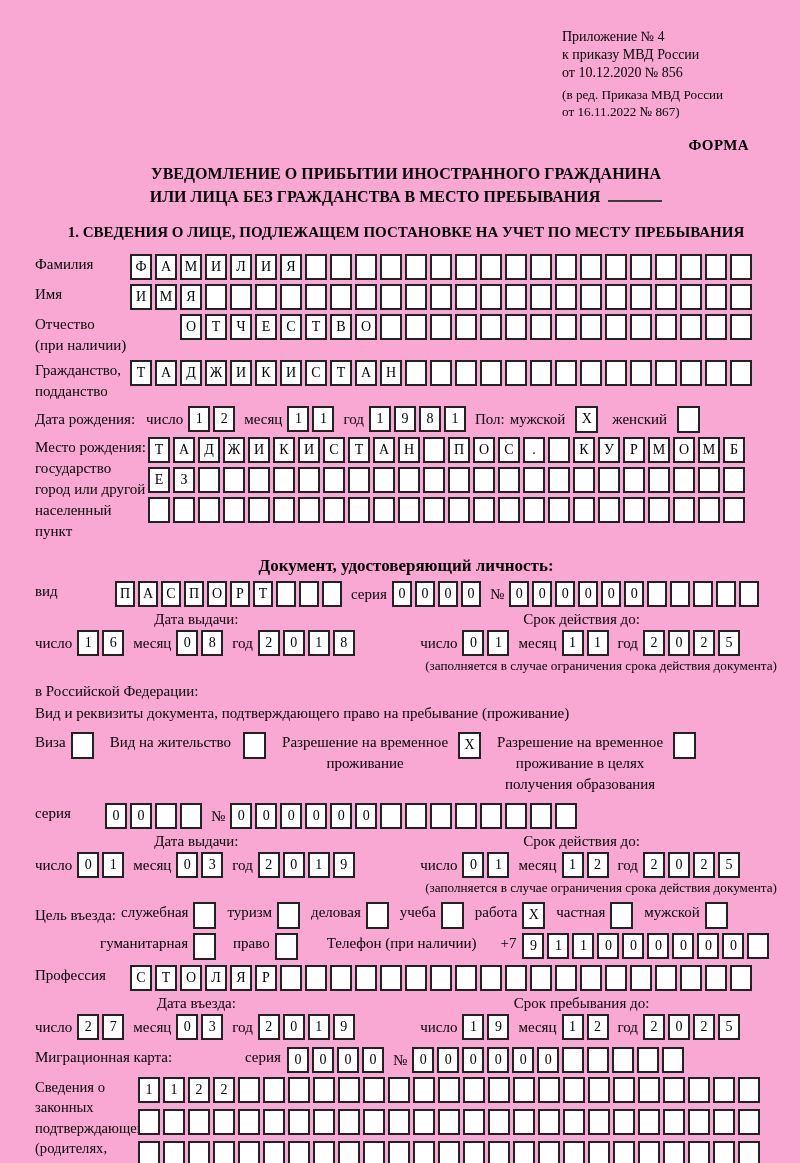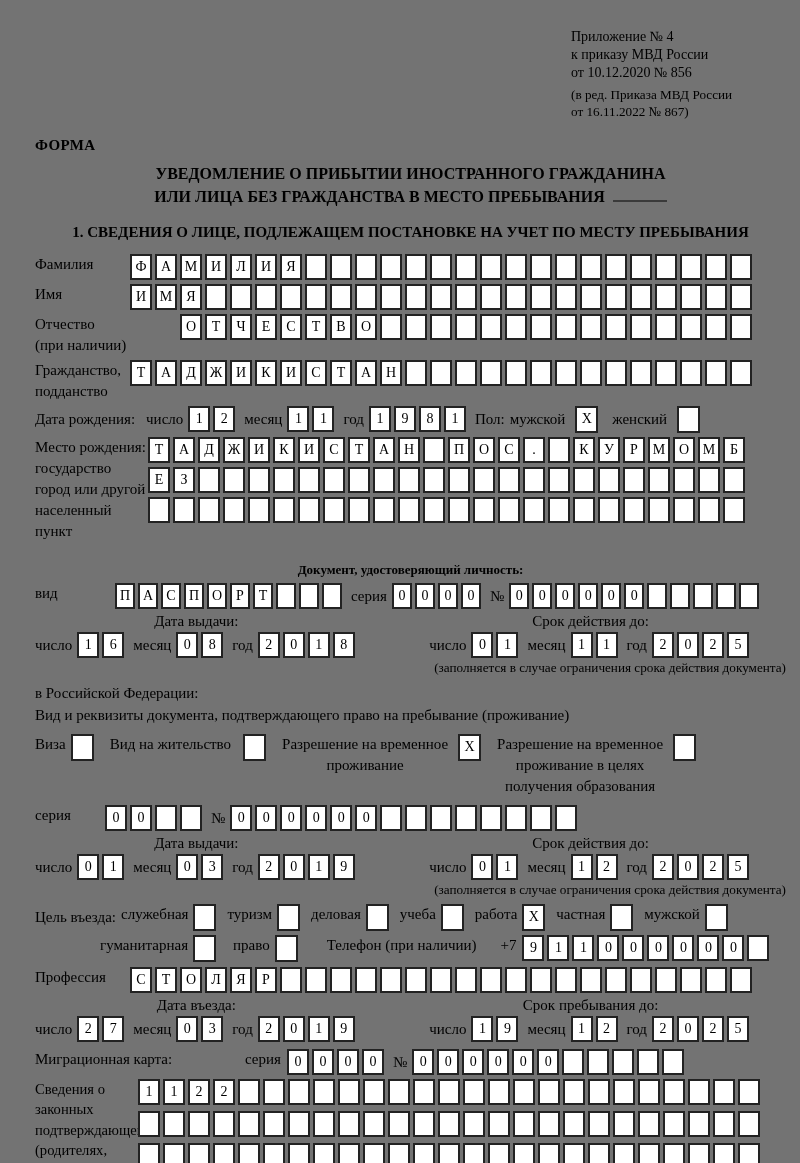--- a/index.html
+++ b/index.html
@@ -1,43 +1,43 @@
 <!DOCTYPE html>
 <html><head>
 <meta charset="utf-8">
 <style>
   html,body{margin:0;padding:0;background:#888;}
   .page{
-    width:800px;height:1163px;box-sizing:border-box;background:#737373;color:#000;
+    width:800px;height:1163px;box-sizing:border-box;background:#f9a8d4;color:#000;
     font-family:"Liberation Serif","DejaVu Serif",serif;font-size:15px;
-    padding:28px 14px 8px 35px;overflow:hidden;position:relative;margin:0 auto;
+    padding:28px 23px 8px 35px;overflow:hidden;position:relative;margin:0 auto;
   }
   .annex{margin-left:auto;width:215px;font-size:14px;line-height:1.28;}
   .annex .sub{font-size:13.2px;margin-top:5px;}
-  .forma{font-weight:bold;font-size:15px;margin:16px 28px 8px 0;letter-spacing:.4px;}
+  .forma{text-align:right;font-weight:bold;font-size:15px;margin:16px 28px 8px 0;letter-spacing:.4px;}
   .title{text-align:center;font-weight:bold;font-size:16px;line-height:1.45;margin-top:2px;}
   .uline{display:inline-block;width:54px;border-bottom:2px solid #3a3a3a;height:3px;margin-left:8px;}
   .sec{font-weight:bold;text-align:center;font-size:15px;margin:16px 0 13px;}
   .row{display:flex;align-items:flex-start;margin-bottom:4px;flex-wrap:nowrap;}
   .lbl{line-height:20px;flex-shrink:0;}
   .w95{width:95px;} .w80{width:80px;} .w113{width:113px;} .w140{width:145px;} .w170{width:170px;}
   .cells{display:flex;flex-wrap:nowrap;flex-shrink:0;}
   .cell{
     width:18px;height:22px;border:2px solid #222;margin-right:3px;
     display:inline-flex;align-items:center;justify-content:center;
     font-size:14px;flex-shrink:0;background:#fff;
   }
   .sm .cell{width:16px;}
   .cb{margin-left:5px;margin-right:2px;}
   .cb .cell{width:19px;height:23px;margin-right:0;}
   .t{margin:0 5px 0 6px;line-height:26px;}
   .t0{margin:0 5px 0 0;line-height:26px;}
   .stack>div{line-height:21px;}
   .mb3{margin-bottom:4px;}
-  .center-bold{text-align:center;font-weight:bold;font-size:13px;margin:20px 0 5px;}
+  .center-bold{text-align:center;font-weight:bold;font-size:17px;margin:14px 0 5px;}
   .datepair{display:flex;justify-content:space-between;margin-top:3px;}
   .dg-head{text-align:center;font-size:15px;margin-bottom:2px;}
   .dg-fields{display:flex;align-items:center;}
   .note-right{text-align:right;font-size:13.2px;margin:2px 0 6px;}
   .introline{line-height:22px;}
   .cbrow{align-items:flex-start;margin-top:8px;}
   .ml{margin-left:14px;}
   .multi{text-align:center;}
   .multi>div{line-height:21px;}
   .purpose-item{display:flex;align-items:flex-start;margin-right:9px;}

